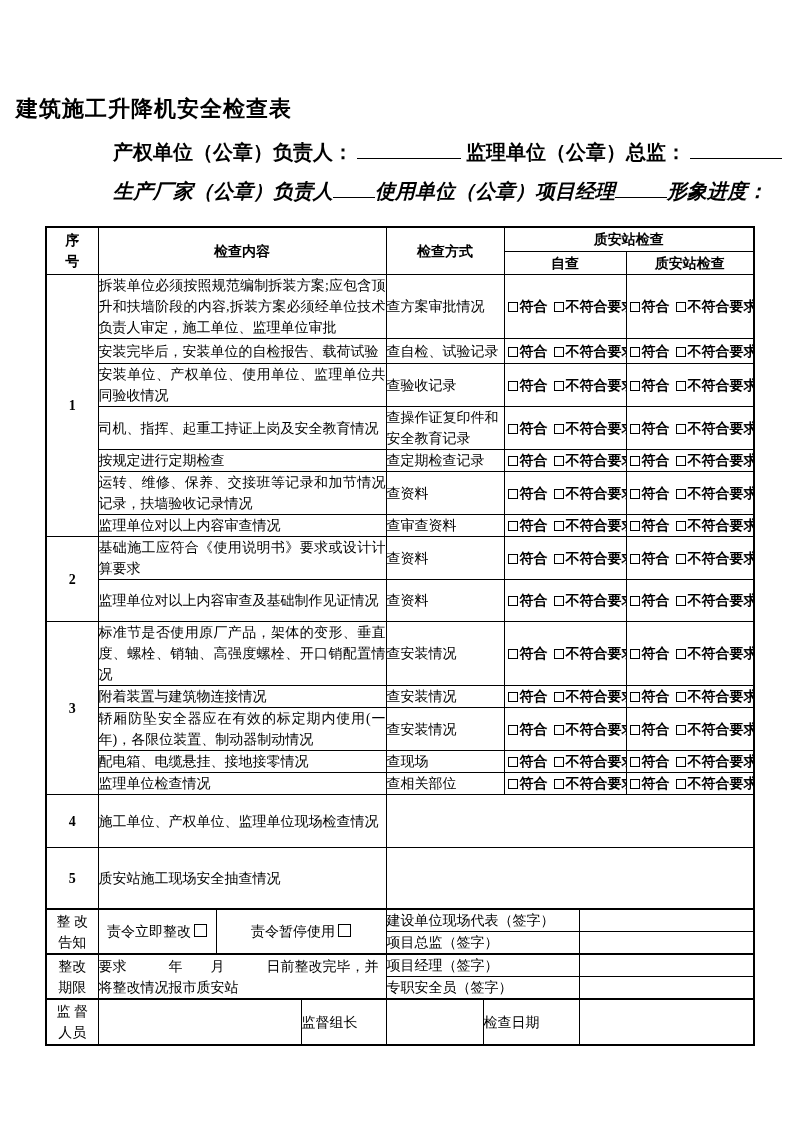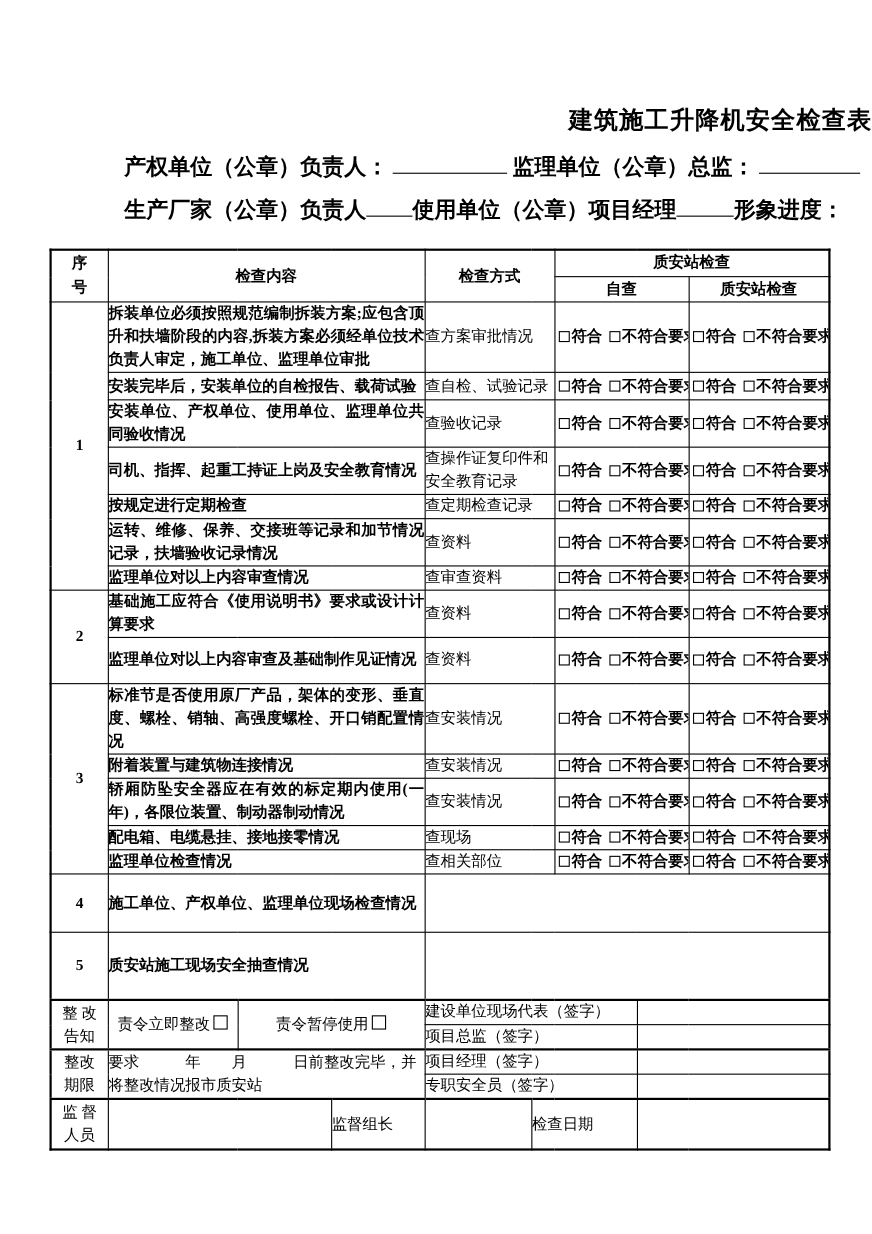--- a/index.html
+++ b/index.html
@@ -3,46 +3,47 @@
 <meta charset="utf-8">
 <style>
   html,body{margin:0;padding:0;background:#ffffff;}
   body{
     width:793px;height:1122px;overflow:hidden;
     font-family:"Liberation Serif","DejaVu Serif",serif;
     color:#000;
   }
   .doc{padding-top:96px;}
   .title{
-    text-align:right;font-size:22px;font-weight:bold;line-height:26px;
+    text-align:left;font-size:22px;font-weight:bold;line-height:26px;
     letter-spacing:1px;
+    padding-left:16px;
   }
   .intro{font-size:20px;font-weight:bold;line-height:20px;}
   .line1{margin:20px 0 0 113px;}
-  .line2{margin:19px 0 0 113px;}
+  .line2{margin:19px 0 0 113px;font-style:italic;}
   .blank{display:inline-block;border-bottom:1px solid #000;height:15px;vertical-align:baseline;}
   .b1{width:104px;margin-left:4px;}
   .b2{width:92px;margin-left:4px;}
   .b3{width:42px;}
   .b4{width:52px;}
   table.form{
     border-collapse:collapse;table-layout:fixed;
     width:708px;margin:25px 0 0 45px;
     border:2px solid #000;
   }
   table.form td{
     border:1px solid #000;
     font-size:14px;line-height:21px;
     padding:0;vertical-align:middle;
     overflow:hidden;
   }
   td.hcell{font-weight:bold;font-size:15px;text-align:center;}
   td.seqh{white-space:pre-line;line-height:19px;}
   td.seq{font-weight:bold;font-size:15px;text-align:center;font-family:"Liberation Serif",serif;}
-  td.content{text-align:justify;padding:0 5px 0 8px;font-weight:bold;}
+  td.content{text-align:justify;padding:0 5px 0 8px;}
   td.method{text-align:left;padding:0 3px;text-align-last:auto;}
   td.cbc{text-align:center;font-weight:bold;font-size:13px;white-space:nowrap;padding:0 2px;}
   .cbopt{display:inline-block;margin:0 3px;}
   .sq{
     display:inline-block;width:8px;height:8px;border:1px solid #000;
     margin-right:2px;vertical-align:-1px;
   }
   .bsq{
     display:inline-block;width:11px;height:11px;border:1px solid #000;
     margin-left:3px;vertical-align:-1px;

